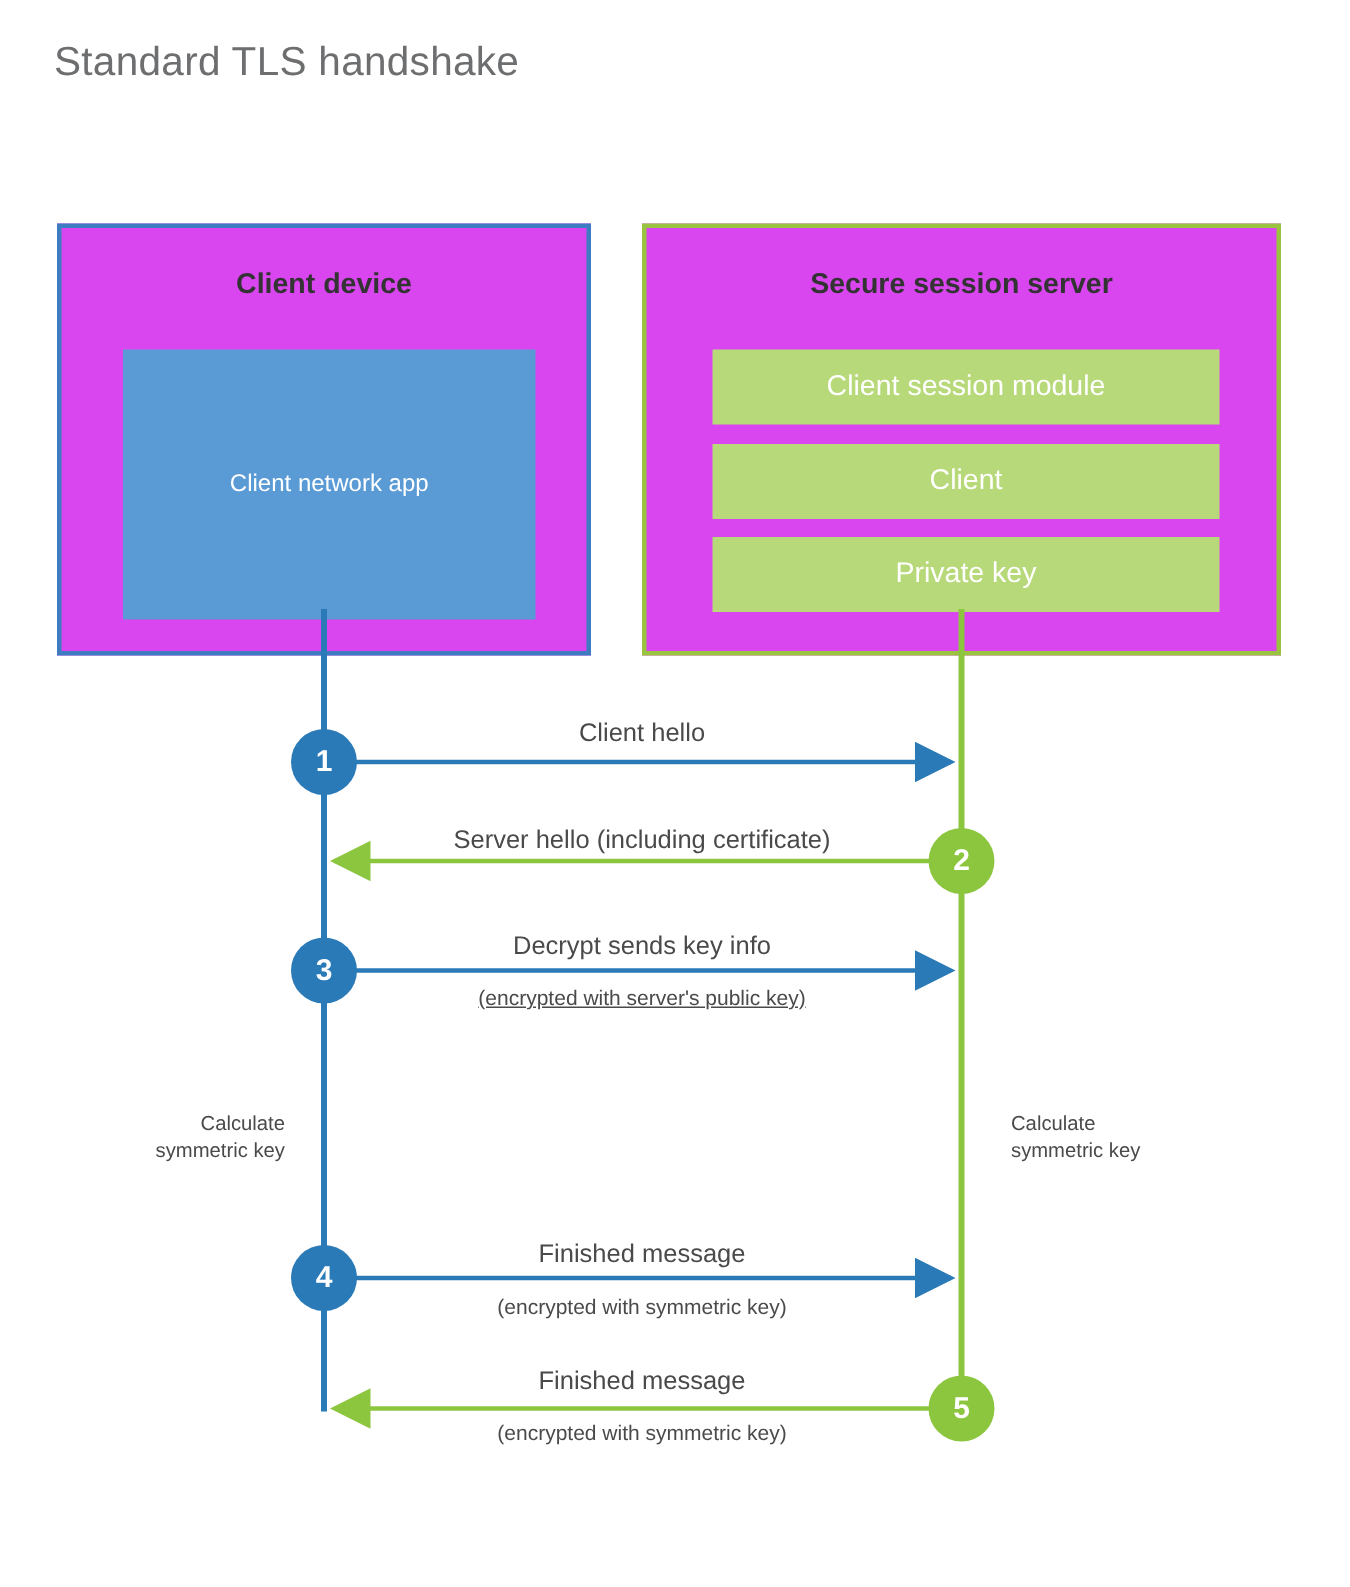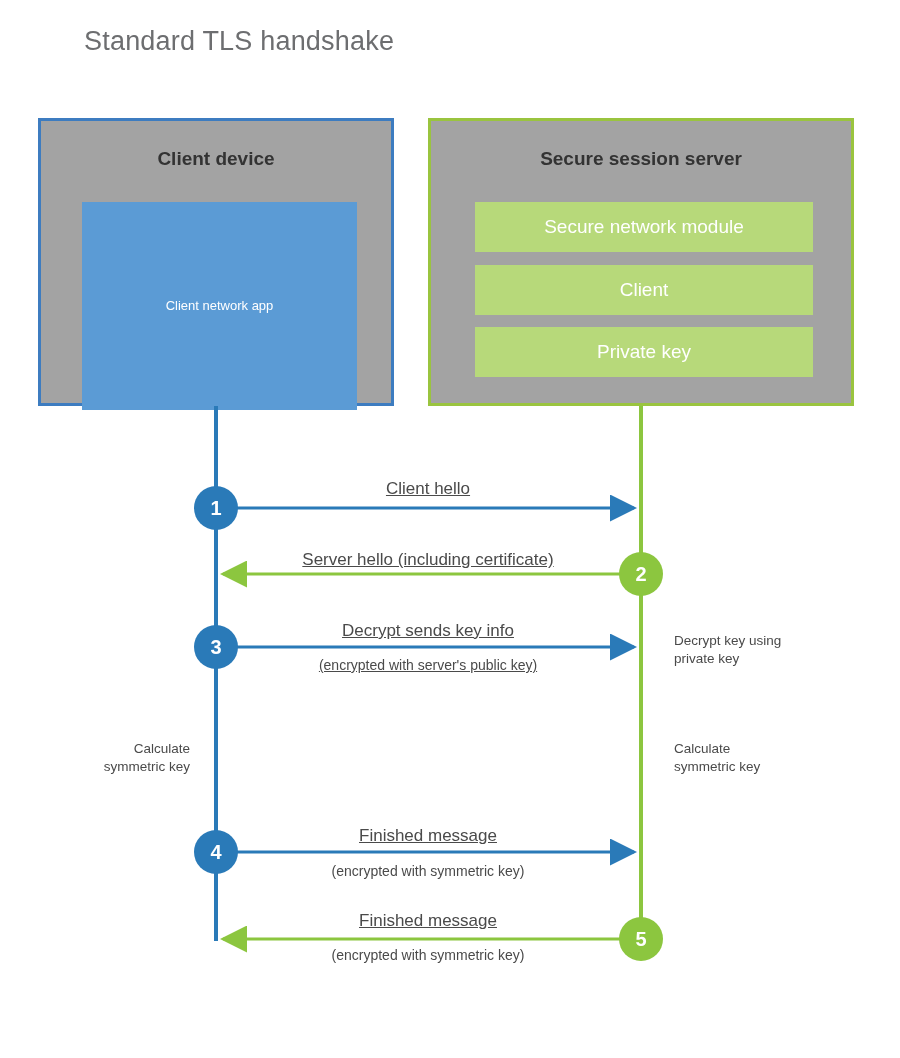--- a/index.html
+++ b/index.html
@@ -22,27 +22,27 @@
 
   
   .page-title {
     position: absolute;
     left: 36px; top: 26px;
     font-size: 27px;
     font-weight: 300;
     color: #6d6e70;
     letter-spacing: 0.2px;
     white-space: nowrap;
-    margin-left: 48px;
   }
 
   
   .entity-box {
     position: absolute;
-    background: #a3a3a3;
+    background: #d946ef;
+    margin-top: 31px;
   }
   .entity-box.client {
     left: 38px; top: 118px;
     width: 356px; height: 288px;
     border: 3px solid #3d7cc0;
   }
   .entity-box.server {
     left: 428px; top: 118px;
     width: 426px; height: 288px;
     border: 3px solid #9ac43f;
@@ -61,23 +61,23 @@
   .component-block {
     position: absolute;
     display: flex;
     align-items: center;
     justify-content: center;
     color: #ffffff;
     font-weight: 400;
   }
   .client-app {
     left: 41px; top: 81px;
-    width: 275px; height: 208px;
+    width: 275px; height: 180px;
     background: #5b9bd5;
-    font-size: 13px;
+    font-size: 16px;
     line-height: 1.35;
     text-align: center;
   }
   .server-module {
     left: 44px; width: 338px; height: 50px;
     background: #b7d97a;
     font-size: 19px;
   }
   .server-module.m0 { top: 81px; }
   .server-module.m1 { top: 144px; }
@@ -106,21 +106,20 @@
   .step-circle.server-side { background: #8cc63f; }
 
   
   .msg-label {
     position: absolute;
     text-align: center;
     color: #4a4a4a;
     font-size: 17px;
     white-space: nowrap;
     transform: translateX(-50%);
-    text-decoration: underline;
   }
   .msg-sub {
     position: absolute;
     text-align: center;
     color: #4a4a4a;
     font-size: 14px;
     white-space: nowrap;
     transform: translateX(-50%);
   }
 
@@ -141,21 +140,21 @@
 
   <div class="page-title">Standard TLS handshake</div>
 
   <div class="entity-box client">
     <div class="entity-title">Client device</div>
     <div class="component-block client-app">Client network app</div>
   </div>
 
   <div class="entity-box server">
     <div class="entity-title">Secure session server</div>
-    <div class="component-block server-module m0">Secure network module</div>
+    <div class="component-block server-module m0">Client session module</div>
     <div class="component-block server-module m1">Client</div>
     <div class="component-block server-module m2">Private key</div>
   </div>
 
   <svg id="sequence-svg" viewBox="0 0 900 1058">
     <defs>
       <marker id="arrow-blue" markerWidth="9" markerHeight="9" refX="8" refY="4.5" orient="auto" markerUnits="strokeWidth">
         <path d="M0,0 L9,4.5 L0,9 z" fill="#2a7ab8"></path>
       </marker>
       <marker id="arrow-green" markerWidth="9" markerHeight="9" refX="8" refY="4.5" orient="auto" markerUnits="strokeWidth">
@@ -190,24 +189,20 @@
 
   <div class="msg-label" style="left:428px; top:621px;">Decrypt sends key info</div>
   <div class="msg-sub" style="left:428px; top:657px;text-decoration:underline;">(encrypted with server's public key)</div>
 
   <div class="msg-label" style="left:428px; top:826px;">Finished message</div>
   <div class="msg-sub" style="left:428px; top:863px;">(encrypted with symmetric key)</div>
 
   <div class="msg-label" style="left:428px; top:911px;">Finished message</div>
   <div class="msg-sub" style="left:428px; top:947px;">(encrypted with symmetric key)</div>
 
-  <div class="side-note right-of-line" style="left:674px; top:632px;">
-    <div>Decrypt key using</div>
-    <div>private key</div>
-  </div>
 
   <div class="side-note left-of-line" style="left:30px; top:740px; width:160px;">
     <div>Calculate</div>
     <div>symmetric key</div>
   </div>
 
   <div class="side-note right-of-line" style="left:674px; top:740px;">
     <div>Calculate</div>
     <div>symmetric key</div>
   </div>

